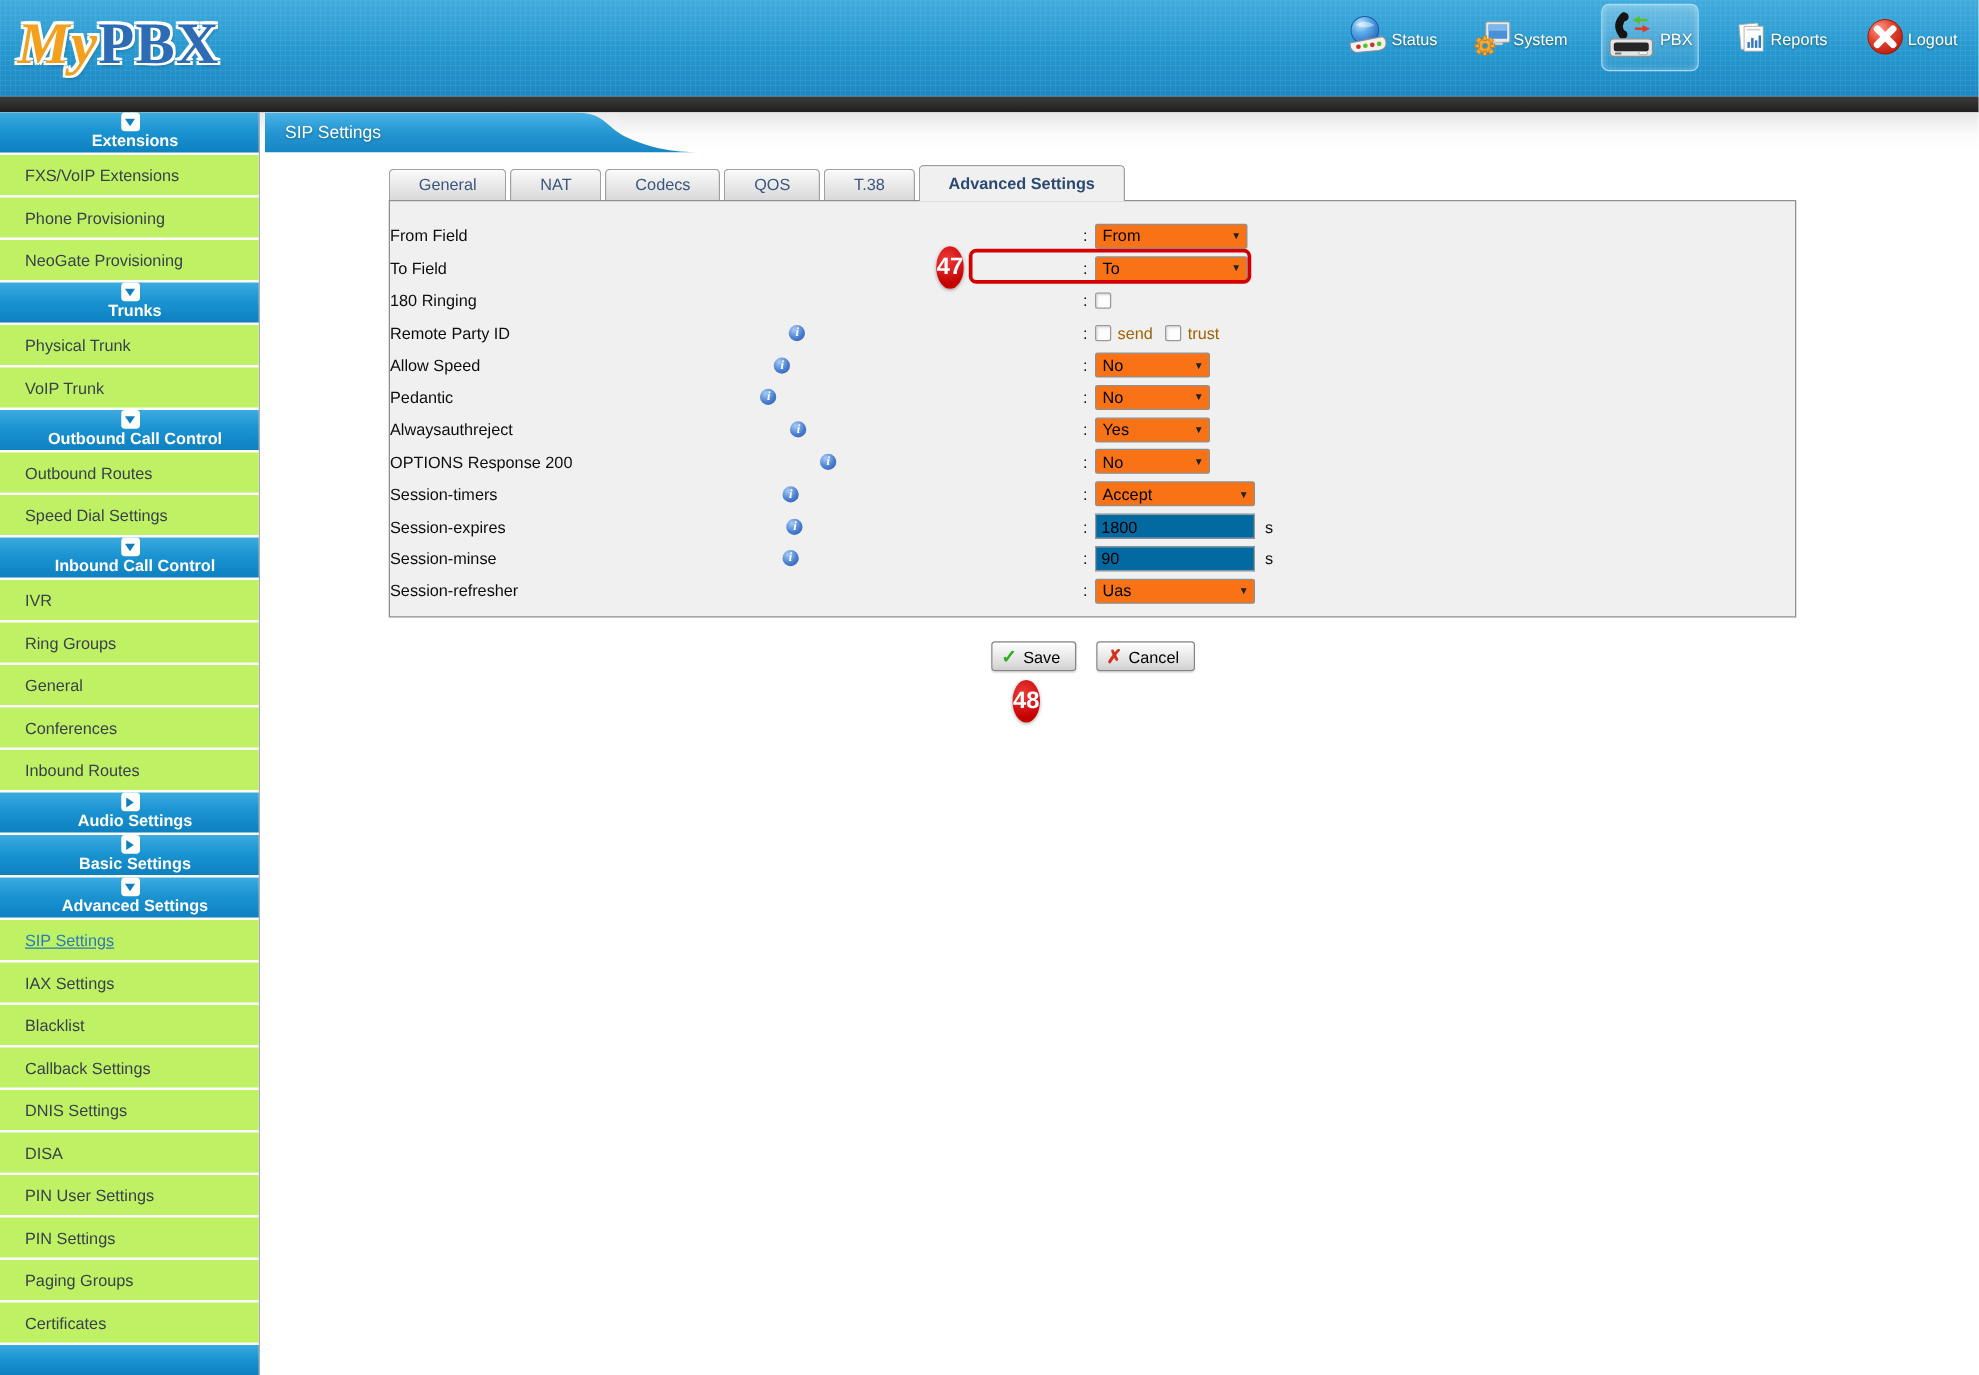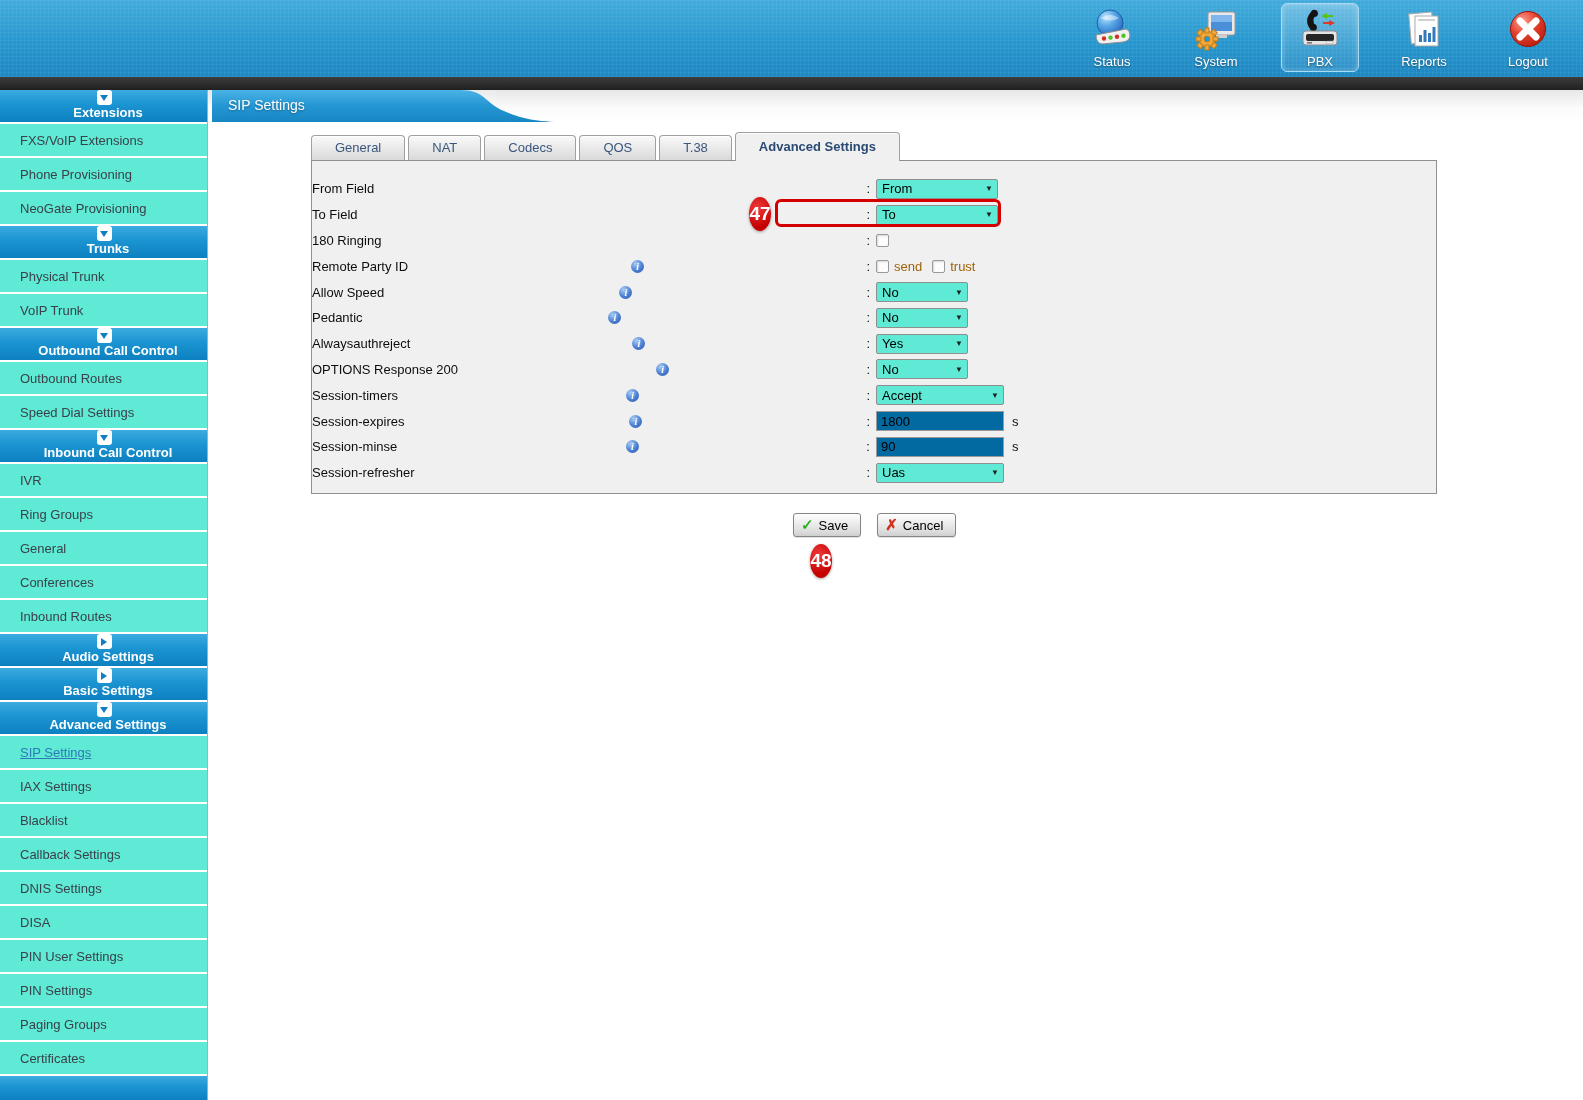--- a/index.html
+++ b/index.html
@@ -12,21 +12,21 @@
       repeating-linear-gradient(0deg, rgba(255,255,255,.055) 0 1px, transparent 1px 4px),
       repeating-linear-gradient(90deg, rgba(255,255,255,.055) 0 1px, transparent 1px 4px),
       linear-gradient(180deg,#41abdc 0%,#2597cf 55%,#1e87c3 100%); }
   .logo { position:absolute; left:14px; top:4px; font-family:"Liberation Serif", serif;
     font-weight:bold; font-size:47px; letter-spacing:1px; line-height:62px;
     text-shadow:-2px -2px 0 #fff,2px -2px 0 #fff,-2px 2px 0 #fff,2px 2px 0 #fff,
       -2px 0 0 #fff,2px 0 0 #fff,0 -2px 0 #fff,0 2px 0 #fff, 2px 3px 3px rgba(0,0,0,.25); }
   .logo .l1 { color:#f3a01f; font-style:italic; }
   .logo .l2 { color:#2d6cb4; }
   .top-nav { position:absolute; right:16px; top:3px; display:flex; gap:26px; }
-  .nav-item { width:78px; display:flex; flex-direction:column; align-items:center;
+  .nav-item { width:78px; display:flex; align-items:center;
     padding:4px 0 2px; border:1px solid transparent; border-radius:6px; cursor:pointer; }
   .nav-item.selected { border-color:#a8dcf4;
     background:linear-gradient(180deg, rgba(255,255,255,.25), rgba(255,255,255,.05));
     box-shadow:inset 0 0 6px rgba(255,255,255,.35); }
   .nav-icon { width:46px; height:46px; }
   .nav-label { color:#fff; font-size:13px; margin-top:0; text-shadow:0 1px 2px rgba(0,0,0,.45); }
 
   .dark-bar { height:13px; background:linear-gradient(180deg,#3d3d3d,#1f1f1f); }
 
   
@@ -39,21 +39,21 @@
     padding-left:9px; color:#fff; font-size:13px; font-weight:bold; cursor:pointer;
     background:linear-gradient(180deg,#3cabdf 0%,#1b94d2 45%,#0d80c0 100%);flex-direction:column; }
   .sb-section.partial { height:24px; margin-bottom:0; }
   .arrow-box { width:15px; height:15px; background:#fff; border-radius:3px;
     display:inline-flex; align-items:center; justify-content:center; margin-right:8px; flex:none; }
   .tri-down { width:0; height:0; border-left:4px solid transparent;
     border-right:4px solid transparent; border-top:6px solid #0f7fc0; }
   .tri-right { width:0; height:0; border-top:4px solid transparent;
     border-bottom:4px solid transparent; border-left:6px solid #0f7fc0; }
   .sb-item { height:32px; margin-bottom:2px; display:flex; align-items:center;
-    padding-left:20px; background:#5eead4; font-size:13px; color:#3a414b; cursor:pointer; }
+    padding-left:20px; background:#bef264; font-size:13px; color:#3a414b; cursor:pointer; }
   .sb-item-label.active { color:#2e7ab5; text-decoration:underline; }
 
   
   .title-strip { position:absolute; top:0; left:0; right:0; height:32px;
     background:linear-gradient(180deg,#e7e7e7,#fbfbfb 55%,#ffffff); }
   .ribbon { position:absolute; left:4px; top:0; width:400px; height:32px; }
   .page-title { position:absolute; left:20px; top:0; line-height:31px; color:#fff;
     font-size:14px; text-shadow:0 1px 2px rgba(0,0,0,.3); }
 
   
@@ -72,21 +72,21 @@
   .form { padding-top:15px; }
   .frow { height:25.8px; display:flex; align-items:center; }
   .flabel { width:558px; display:flex; justify-content:space-between; align-items:center;
     font-size:13px; color:#0d0d0d; }
   .colon { margin-left:2px; }
   .fctrl { display:flex; align-items:center; margin-left:6px; }
   .info { width:13px; height:13px; border-radius:50%; flex:none;
     background:radial-gradient(circle at 35% 28%, #a6cdf5, #4a7ed0 55%, #2b55ae);
     color:#fff; font:italic bold 10px "Liberation Serif", serif;
     display:inline-flex; align-items:center; justify-content:center; margin-left:3px; }
-  .select { height:20px; background:#5eead4; border:1px solid #8f8f8f; border-radius:2px;
+  .select { height:20px; background:#f97316; border:1px solid #8f8f8f; border-radius:2px;
     display:flex; align-items:center; justify-content:space-between;
     padding:0 4px 0 5px; font-size:13px; color:#000; cursor:pointer; }
   .select .arr { font-size:8px; color:#222; margin-left:6px; }
   .tinput { height:20px; background:#0369a1; border:1px solid #999; font-size:13px;
     color:#000; padding:0 4px; font-family:inherit; }
   .cbx { width:13px; height:13px; border:1px solid #9a9a9a; background:#fdfdfd;
     border-radius:2px; box-shadow:inset 1px 1px 2px rgba(0,0,0,.15); cursor:pointer; flex:none; }
   .cbx-label { font-size:13px; margin:0 10px 0 5px; color:#a16207; }
   .suffix { margin-left:8px; font-size:13px; color:#111; }
 
@@ -106,20 +106,21 @@
     padding:0 12px 0 7px; border:1px solid #858585; border-radius:3px;
     background:linear-gradient(180deg,#ffffff,#dcdcdc 80%,#cfcfcf);
     font-size:13px; color:#000; box-shadow:0 1px 1px rgba(0,0,0,.12); cursor:pointer; }
   .btn .ck { color:#2fae1f; font-weight:bold; font-size:15px; }
   .btn .xx { color:#d2311c; font-weight:bold; font-size:15px; }
 </style>
 </head>
 <body>
 
 <div class="header">
+  <div class="logo"><span class="l1">My</span><span class="l2">PBX</span></div>
 
   <div class="top-nav">
     <div class="nav-item">
       <svg class="nav-icon" viewBox="0 0 46 46">
         <defs>
             <radialGradient id="gGlobe" cx="35%" cy="28%" r="75%">
           <stop offset="0" stop-color="#bfe6fb"></stop>
               <stop offset=".45" stop-color="#5aa9e8"></stop>
               <stop offset="1" stop-color="#2a6ac0"></stop>
             </radialGradient>

